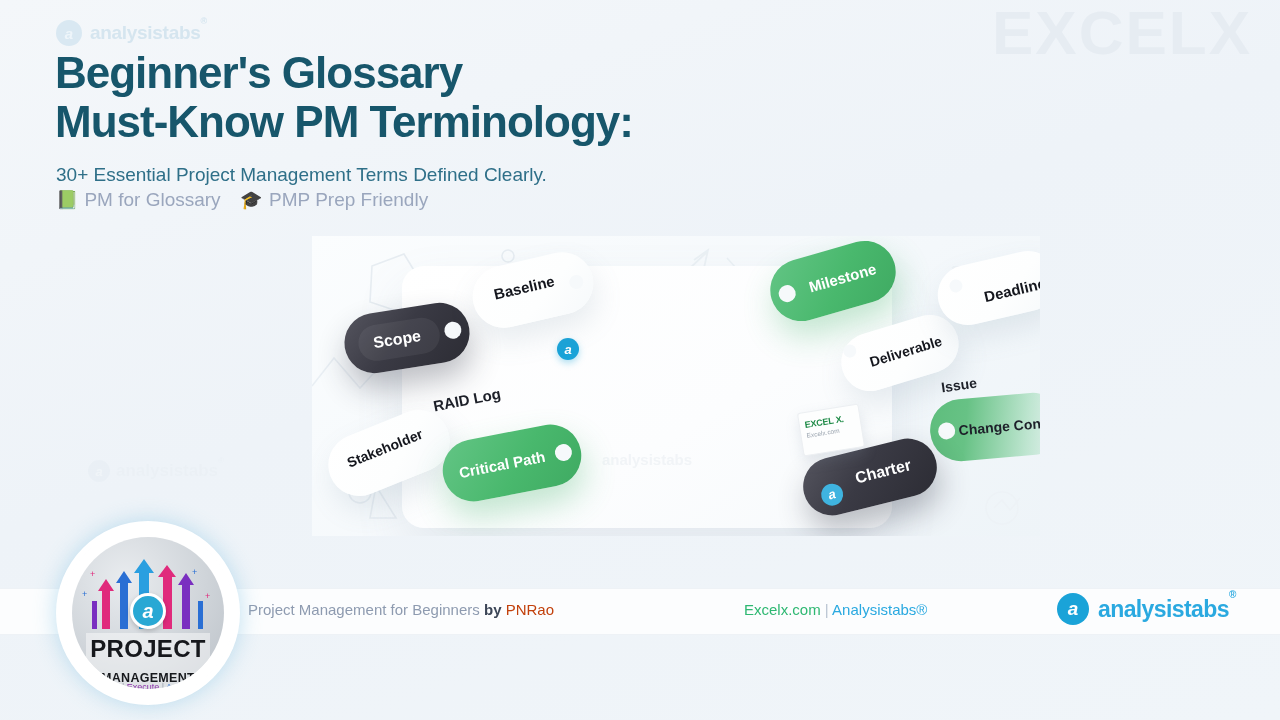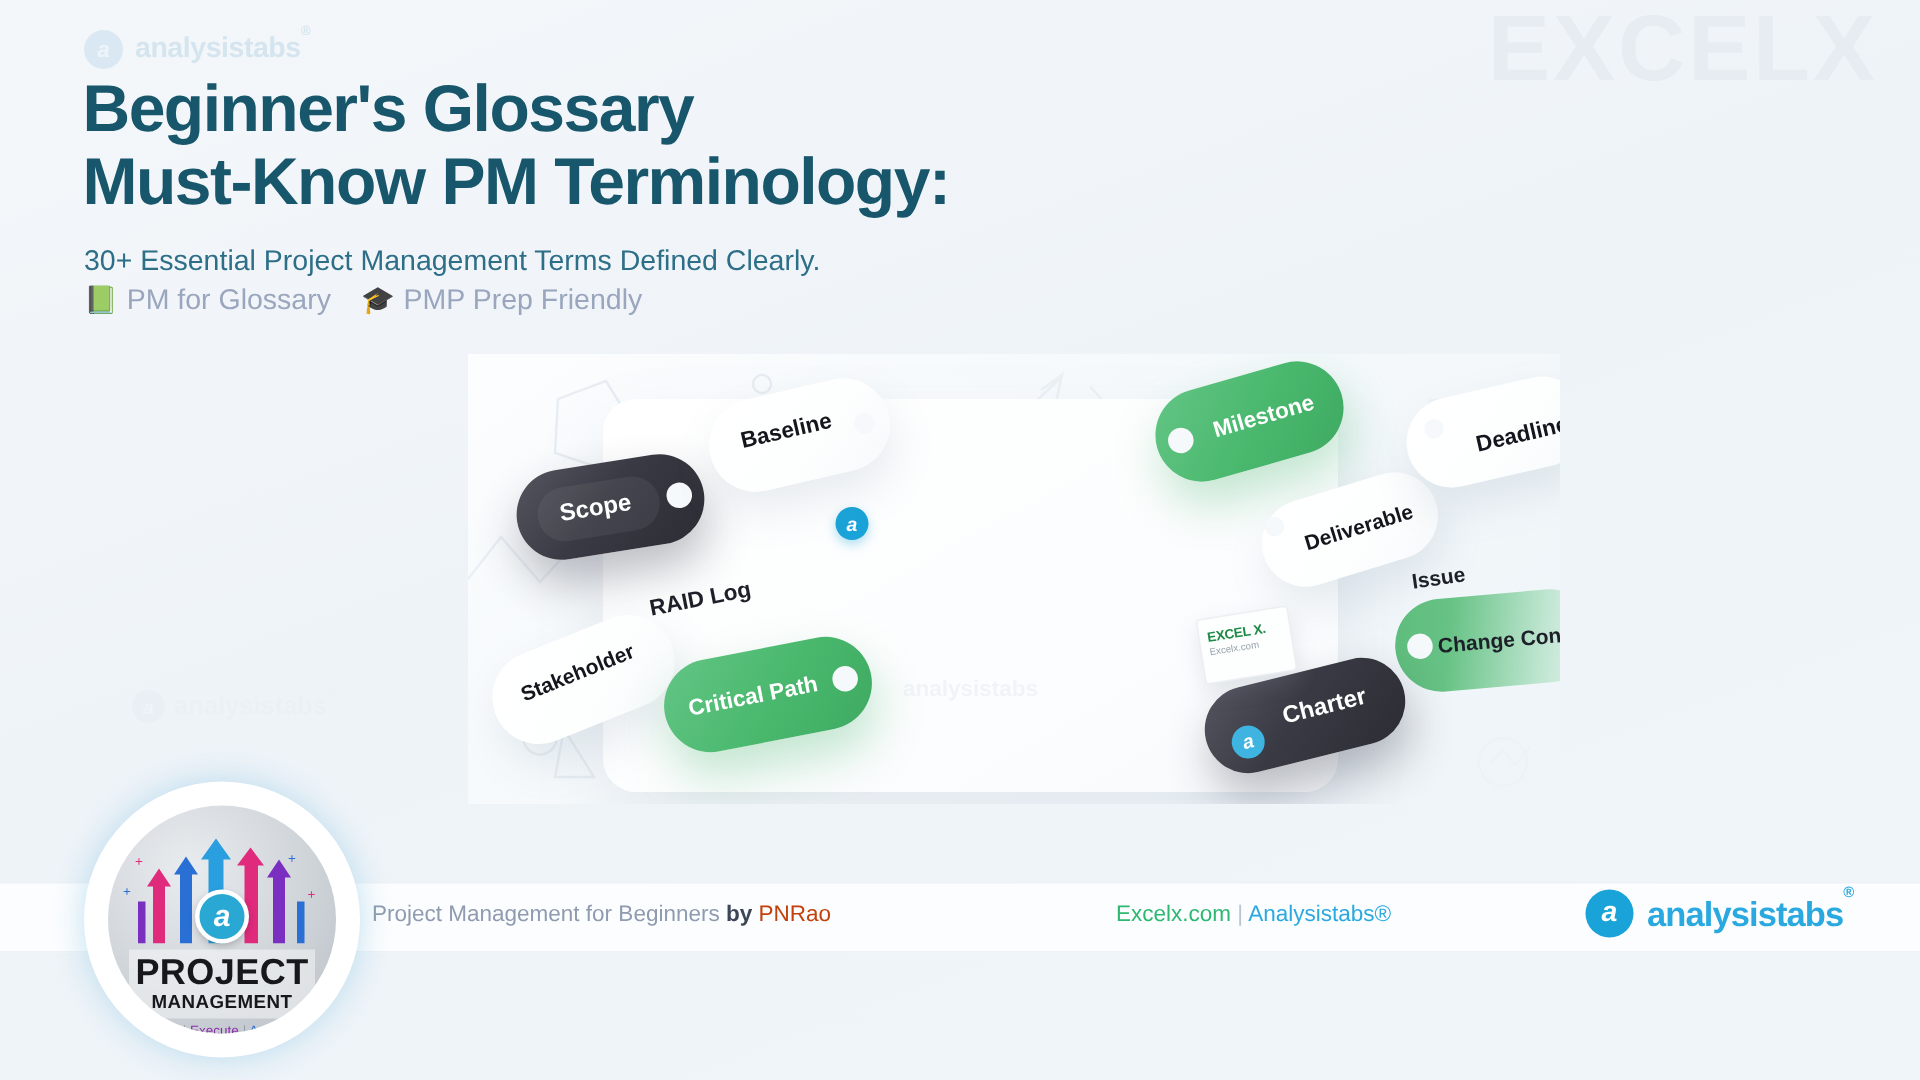--- a/index.html
+++ b/index.html
@@ -197,21 +197,21 @@
     background:#29a8d4; border:3px solid #fff;
     display:flex;align-items:center;justify-content:center;
     color:#fff;font-style:italic;font-weight:bold;font-size:20px;
     box-shadow:0 2px 5px rgba(0,0,0,.2);
   }
   .pm-label{
     position:absolute; left:14px; right:14px; top:96px;
     background:rgba(255,255,255,.45); padding:3px 0 4px; text-align:center;
   }
   .pm-label .l1{font-size:24px;font-weight:bold;color:#16181c;letter-spacing:.3px;line-height:1.05;}
-  .pm-label .l2{font-size:12.5px;font-weight:bold;color:#16181c;letter-spacing:.3px;margin-top:0;}
+  .pm-label .l2{font-size:12.5px;font-weight:bold;color:#16181c;letter-spacing:.3px;margin-top:10px;}
   .pm-sub{
     position:absolute; left:0; right:0; top:145px; text-align:center; font-size:9px;
   }
   .pm-sub .p{color:#e2357f;} .pm-sub .e{color:#8a2fa8;} .pm-sub .a{color:#2f6fd0;}
   .pm-sub .d{color:#9aa3ad;}
 </style>
 </head>
 <body>
 
 <div class="bg"></div>

